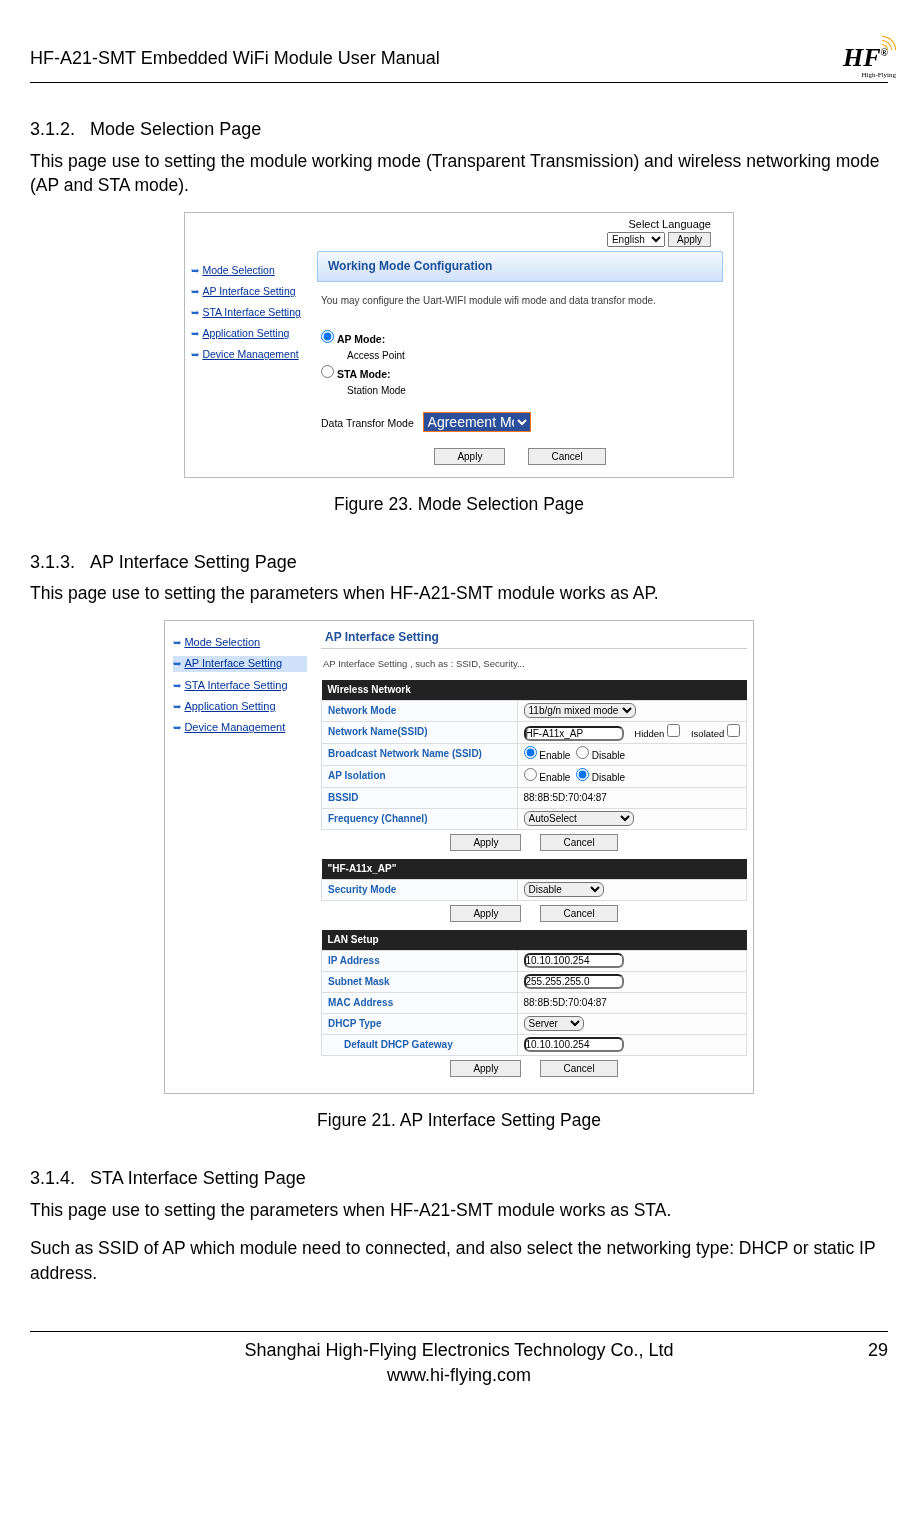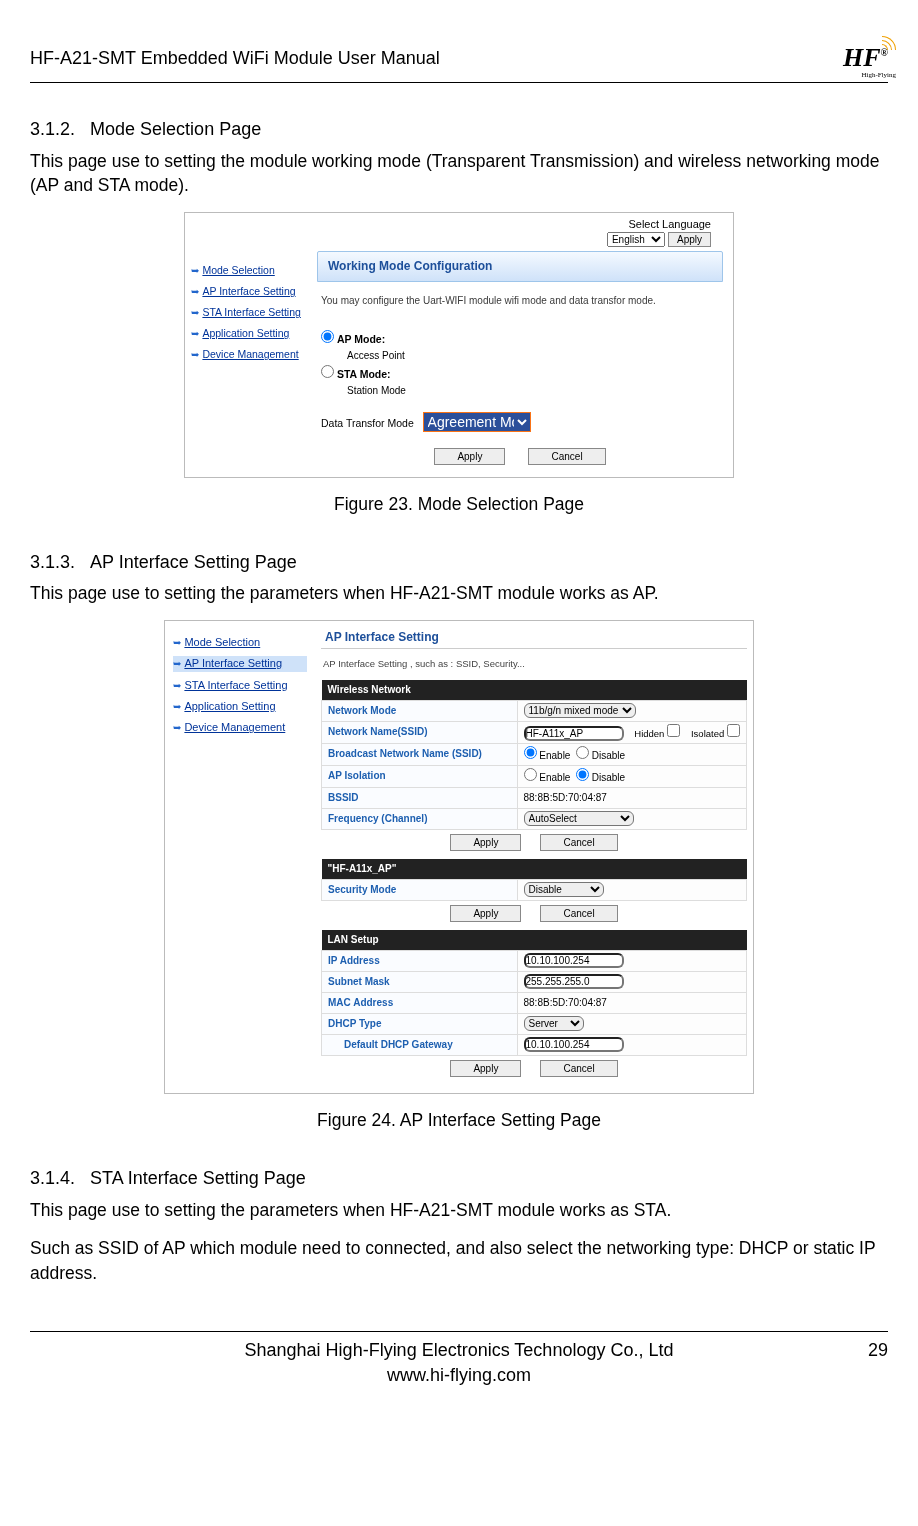--- a/index.html
+++ b/index.html
@@ -218,21 +218,21 @@
             </tr>
       </tbody>
         </table>
       <div class="btn-row2">
         <button class="btn">Apply</button>
         <button class="btn">Cancel</button>
       </div>
     </div>
   </div>
 </div>
-<div class="fig-cap">Figure 24.    AP Interface Setting Page</div>
+<div class="fig-cap">Figure 21.    AP Interface Setting Page</div>
 
 <h2 class="sec"><span>3.1.4.</span>&nbsp;&nbsp;&nbsp;<span>STA Interface Setting Page</span></h2>
 <p class="desc">This page use to setting the parameters when HF-A21-SMT module works as STA.</p>
 <p class="desc">Such as SSID of AP which module need to connected, and also select the networking type: DHCP or static IP address.</p>
 
 <div class="ftr">
   <div>Shanghai High-Flying Electronics Technology Co., Ltd</div>
   <div>www.hi-flying.com</div>
   <span class="pg">29</span>
 </div>

